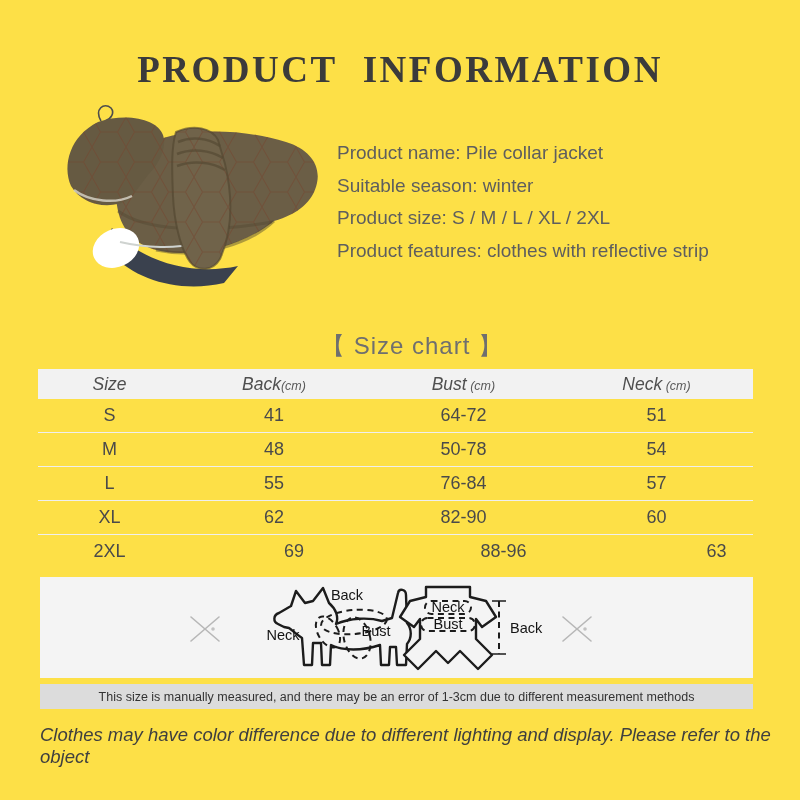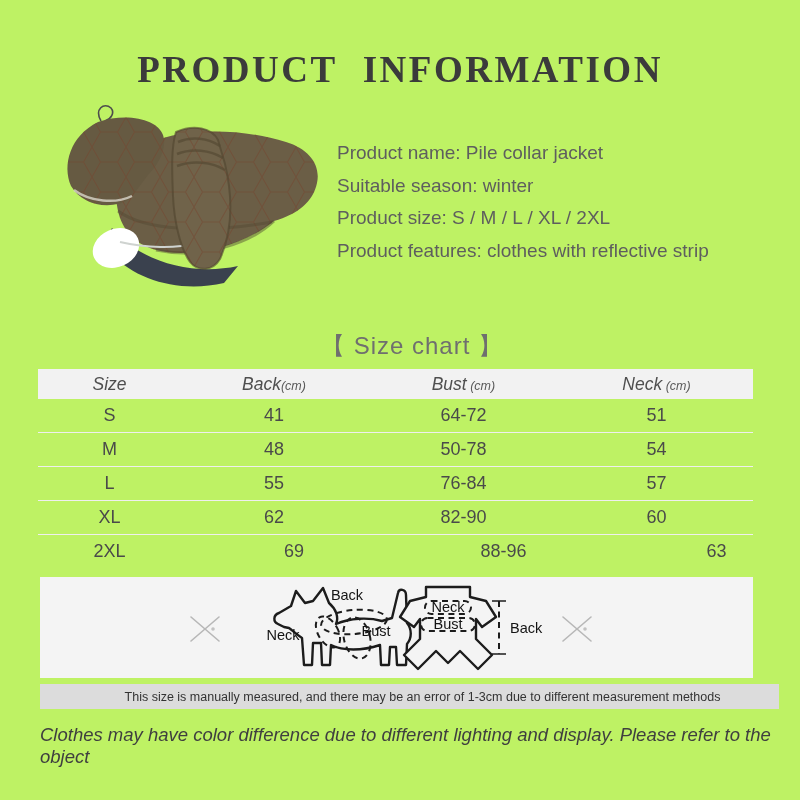--- a/index.html
+++ b/index.html
@@ -1,17 +1,17 @@
 <!DOCTYPE html>
 <html><head>
 <meta charset="utf-8">
 <style>
   html,body{margin:0;padding:0;background:#ffffff;}
   .page{
-    position:relative;width:800px;height:800px;background:#bef264;overflow:hidden;
+    position:relative;width:800px;height:800px;background:#fde047;overflow:hidden;
     font-family:"Liberation Sans","DejaVu Sans",sans-serif;
   }
   .page-title{
     position:absolute;top:48px;left:0;width:100%;margin:0;text-align:center;
     font-family:"Liberation Serif","DejaVu Serif",serif;
     font-size:37px;font-weight:700;letter-spacing:2.5px;word-spacing:14px;color:#3b3b3b;
   }
   .product-photo{position:absolute;left:24px;top:102px;width:302px;height:196px;}
   .product-details{position:absolute;left:337px;top:142px;}
   .product-details p{
@@ -30,21 +30,21 @@
   .t-row{
     height:33px;display:grid;grid-template-columns:20% 26% 27% 27%;
     align-items:center;text-align:center;font-size:18px;color:#4a4a4a;
     border-bottom:1px solid #efefef;
   }
   .t-row:last-child{border-bottom:none;gap:20px;}
   .diagram-panel{position:absolute;left:40px;top:577px;width:713px;height:101px;background:#f4f4f4;}
   .note-bar{
     position:absolute;left:40px;top:684px;width:713px;height:25px;background:#dcdcdc;
     display:flex;align-items:center;justify-content:center;
-    font-size:12.5px;color:#333333;padding-left:26px;
+    font-size:12.5px;color:#333333;
   }
   .disclaimer{
     position:absolute;left:40px;top:724px;margin:0;font-size:18.5px;color:#3f3f3f;font-style:italic;
   }
   
   .outline{fill:#f4f4f4;stroke:#1c1c1c;stroke-width:2.4;stroke-linejoin:round;stroke-linecap:round;}
   .dash{fill:none;stroke:#1c1c1c;stroke-width:2;stroke-dasharray:6 4.5;}
   .dlabel{font-size:14.5px;fill:#141414;}
   .xmark{stroke:#b7b7b7;stroke-width:1.6;stroke-linecap:round;}
 </style>

